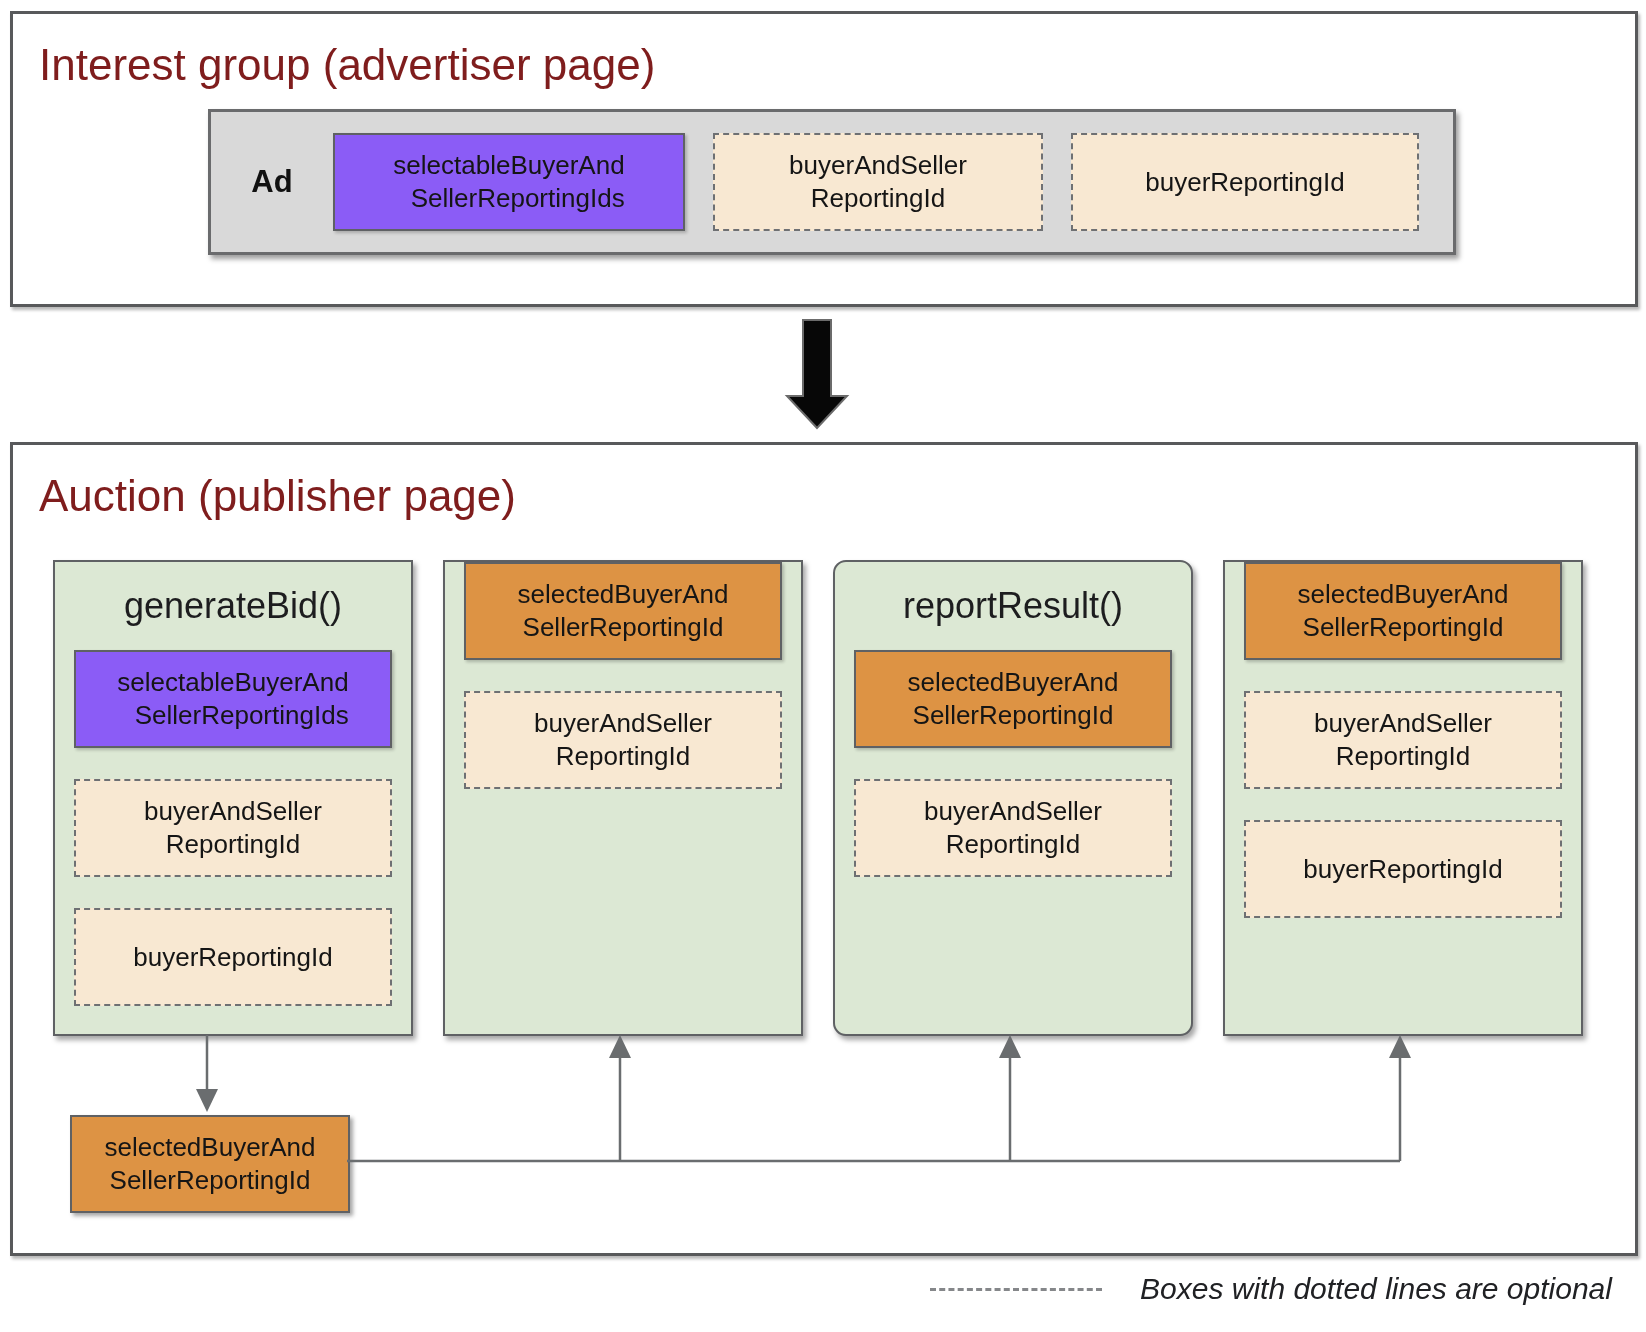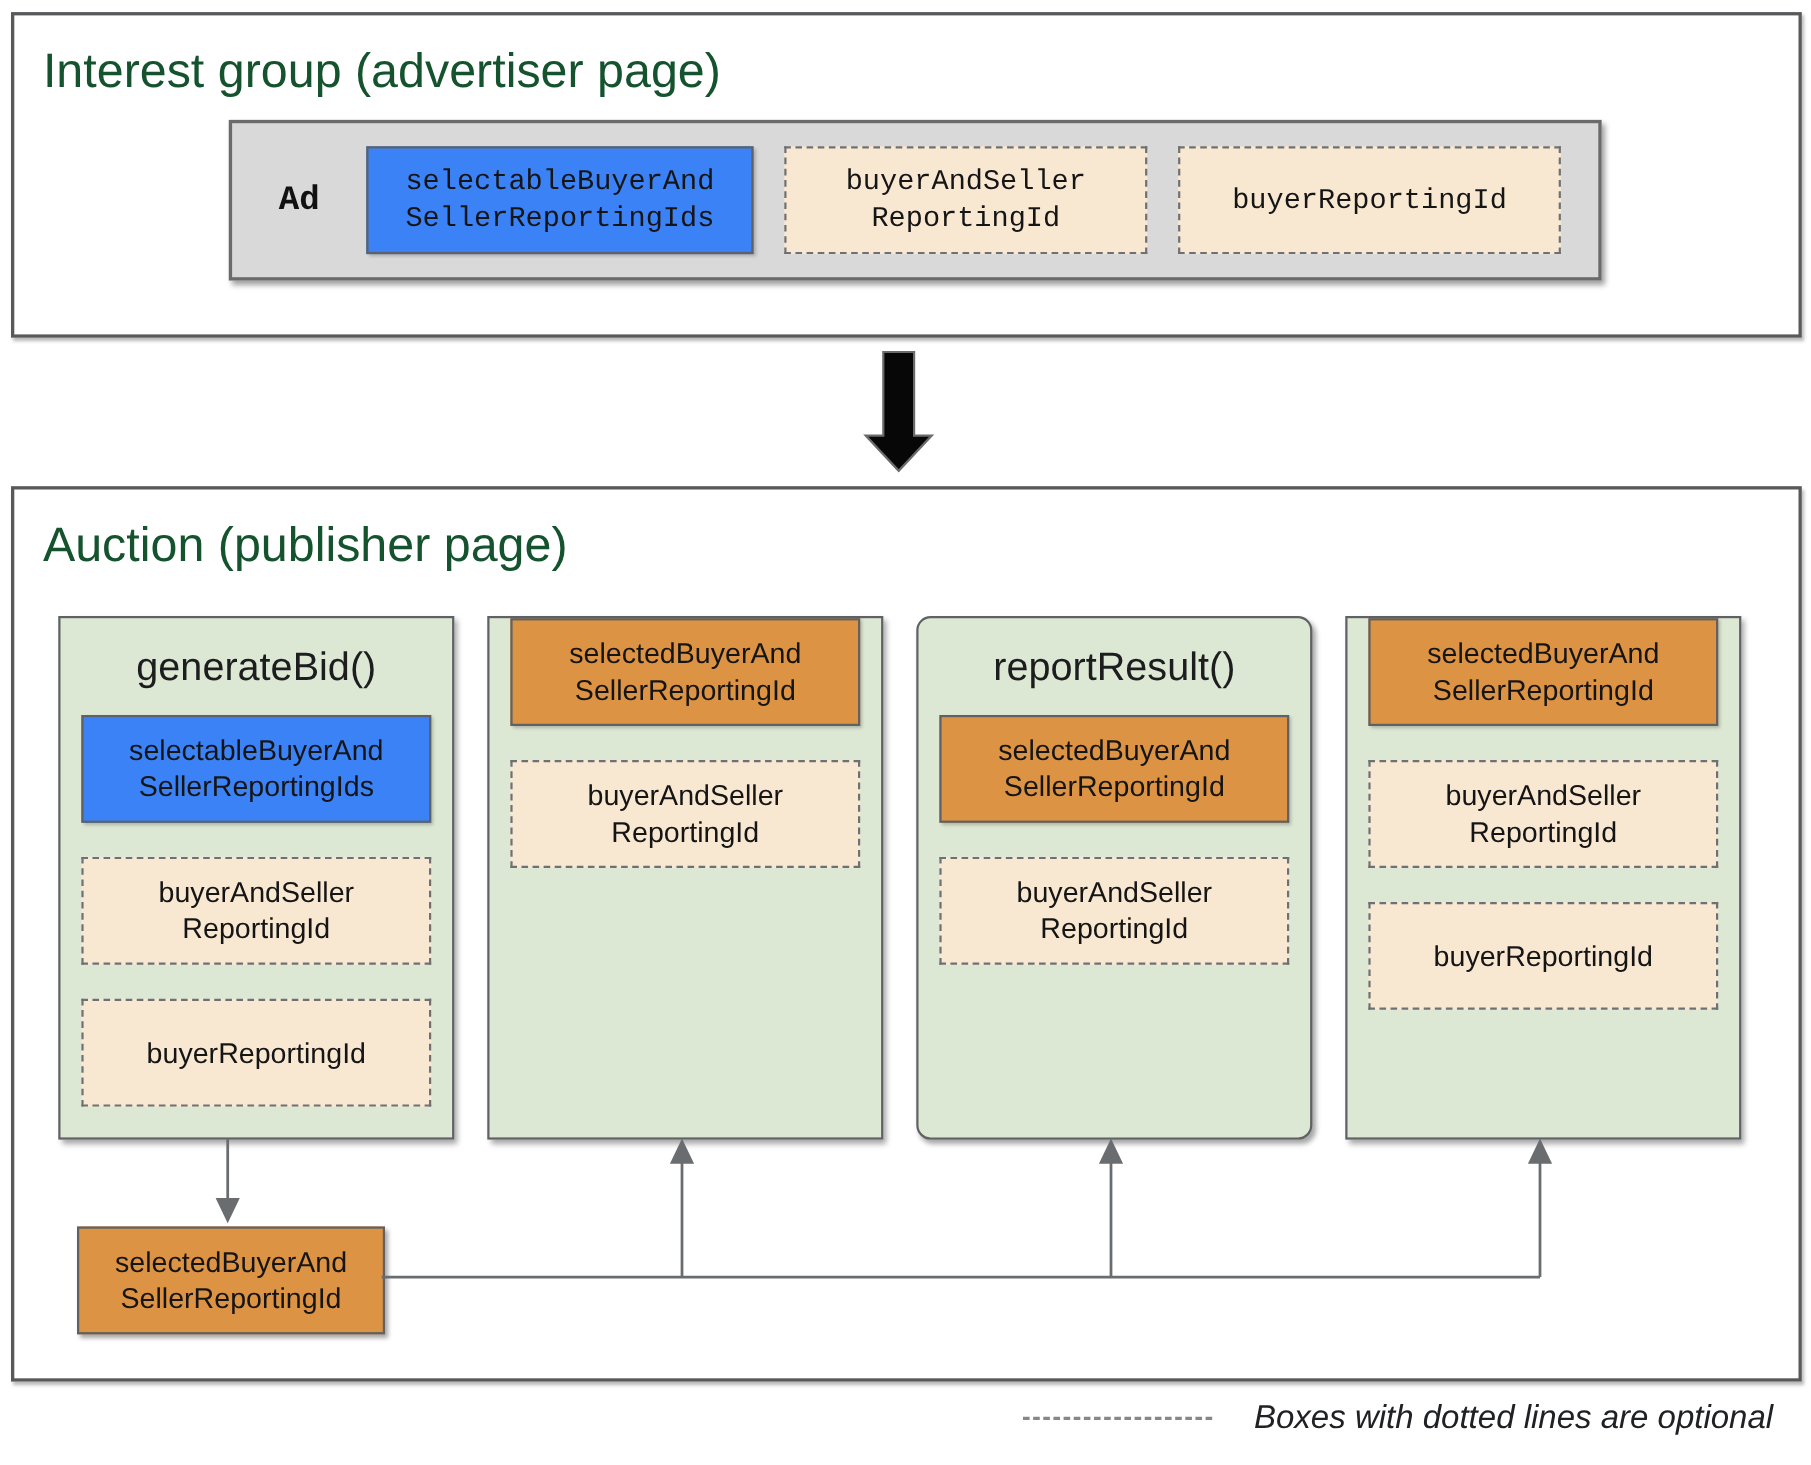--- a/index.html
+++ b/index.html
@@ -12,45 +12,46 @@
     position:absolute;
     background:#ffffff;
     border:3px solid #58595b;
     box-shadow:2px 3px 3px rgba(0,0,0,0.28);
     box-sizing:border-box;
   }
   #interest-group{left:10px;top:11px;width:1628px;height:296px;}
   #auction{left:10px;top:442px;width:1628px;height:814px;}
   .section-title{
     position:absolute;left:26px;top:23px;
-    font-size:44px;line-height:1.25;color:#14532d;
+    font-size:44px;line-height:1.25;color:#7f1d1d;
   }
   
   .ad-container{
     position:absolute;left:195px;top:95px;width:1248px;height:146px;
     background:#d9d9d9;border:3px solid #6a6b6d;box-sizing:border-box;
     box-shadow:3px 4px 5px rgba(0,0,0,0.38);
-    display:flex;align-items:center;font-family:Liberation Mono, monospace;
+    display:flex;align-items:center;
   }
   .ad-label{
     width:122px;flex:0 0 auto;text-align:center;
     font-weight:700;font-size:31px;color:#111;
   }
   .field{
     box-sizing:border-box;
     height:98px;
     display:flex;align-items:center;justify-content:center;
     text-align:center;
     font-size:26px;line-height:33px;
     white-space:pre-line;
     color:#151515;
   }
   .field.required{
-    background:#3b82f6;border:2.5px solid #5f6164;
+    background:#8b5cf6;border:2.5px solid #5f6164;
     box-shadow:2px 2px 3px rgba(0,0,0,0.22);
+    text-align:right;
   }
   .field.selected{
     background:#dd9344;border:2.5px solid #5f6164;
     box-shadow:2px 2px 3px rgba(0,0,0,0.22);
   }
   .field.optional{
     background:#f8e8d2;border:2.5px dashed #6e7073;
   }
   .ad-container .field{flex:0 0 auto;}
   .ad-container .field:nth-of-type(2){width:352px;margin-right:28px;}

